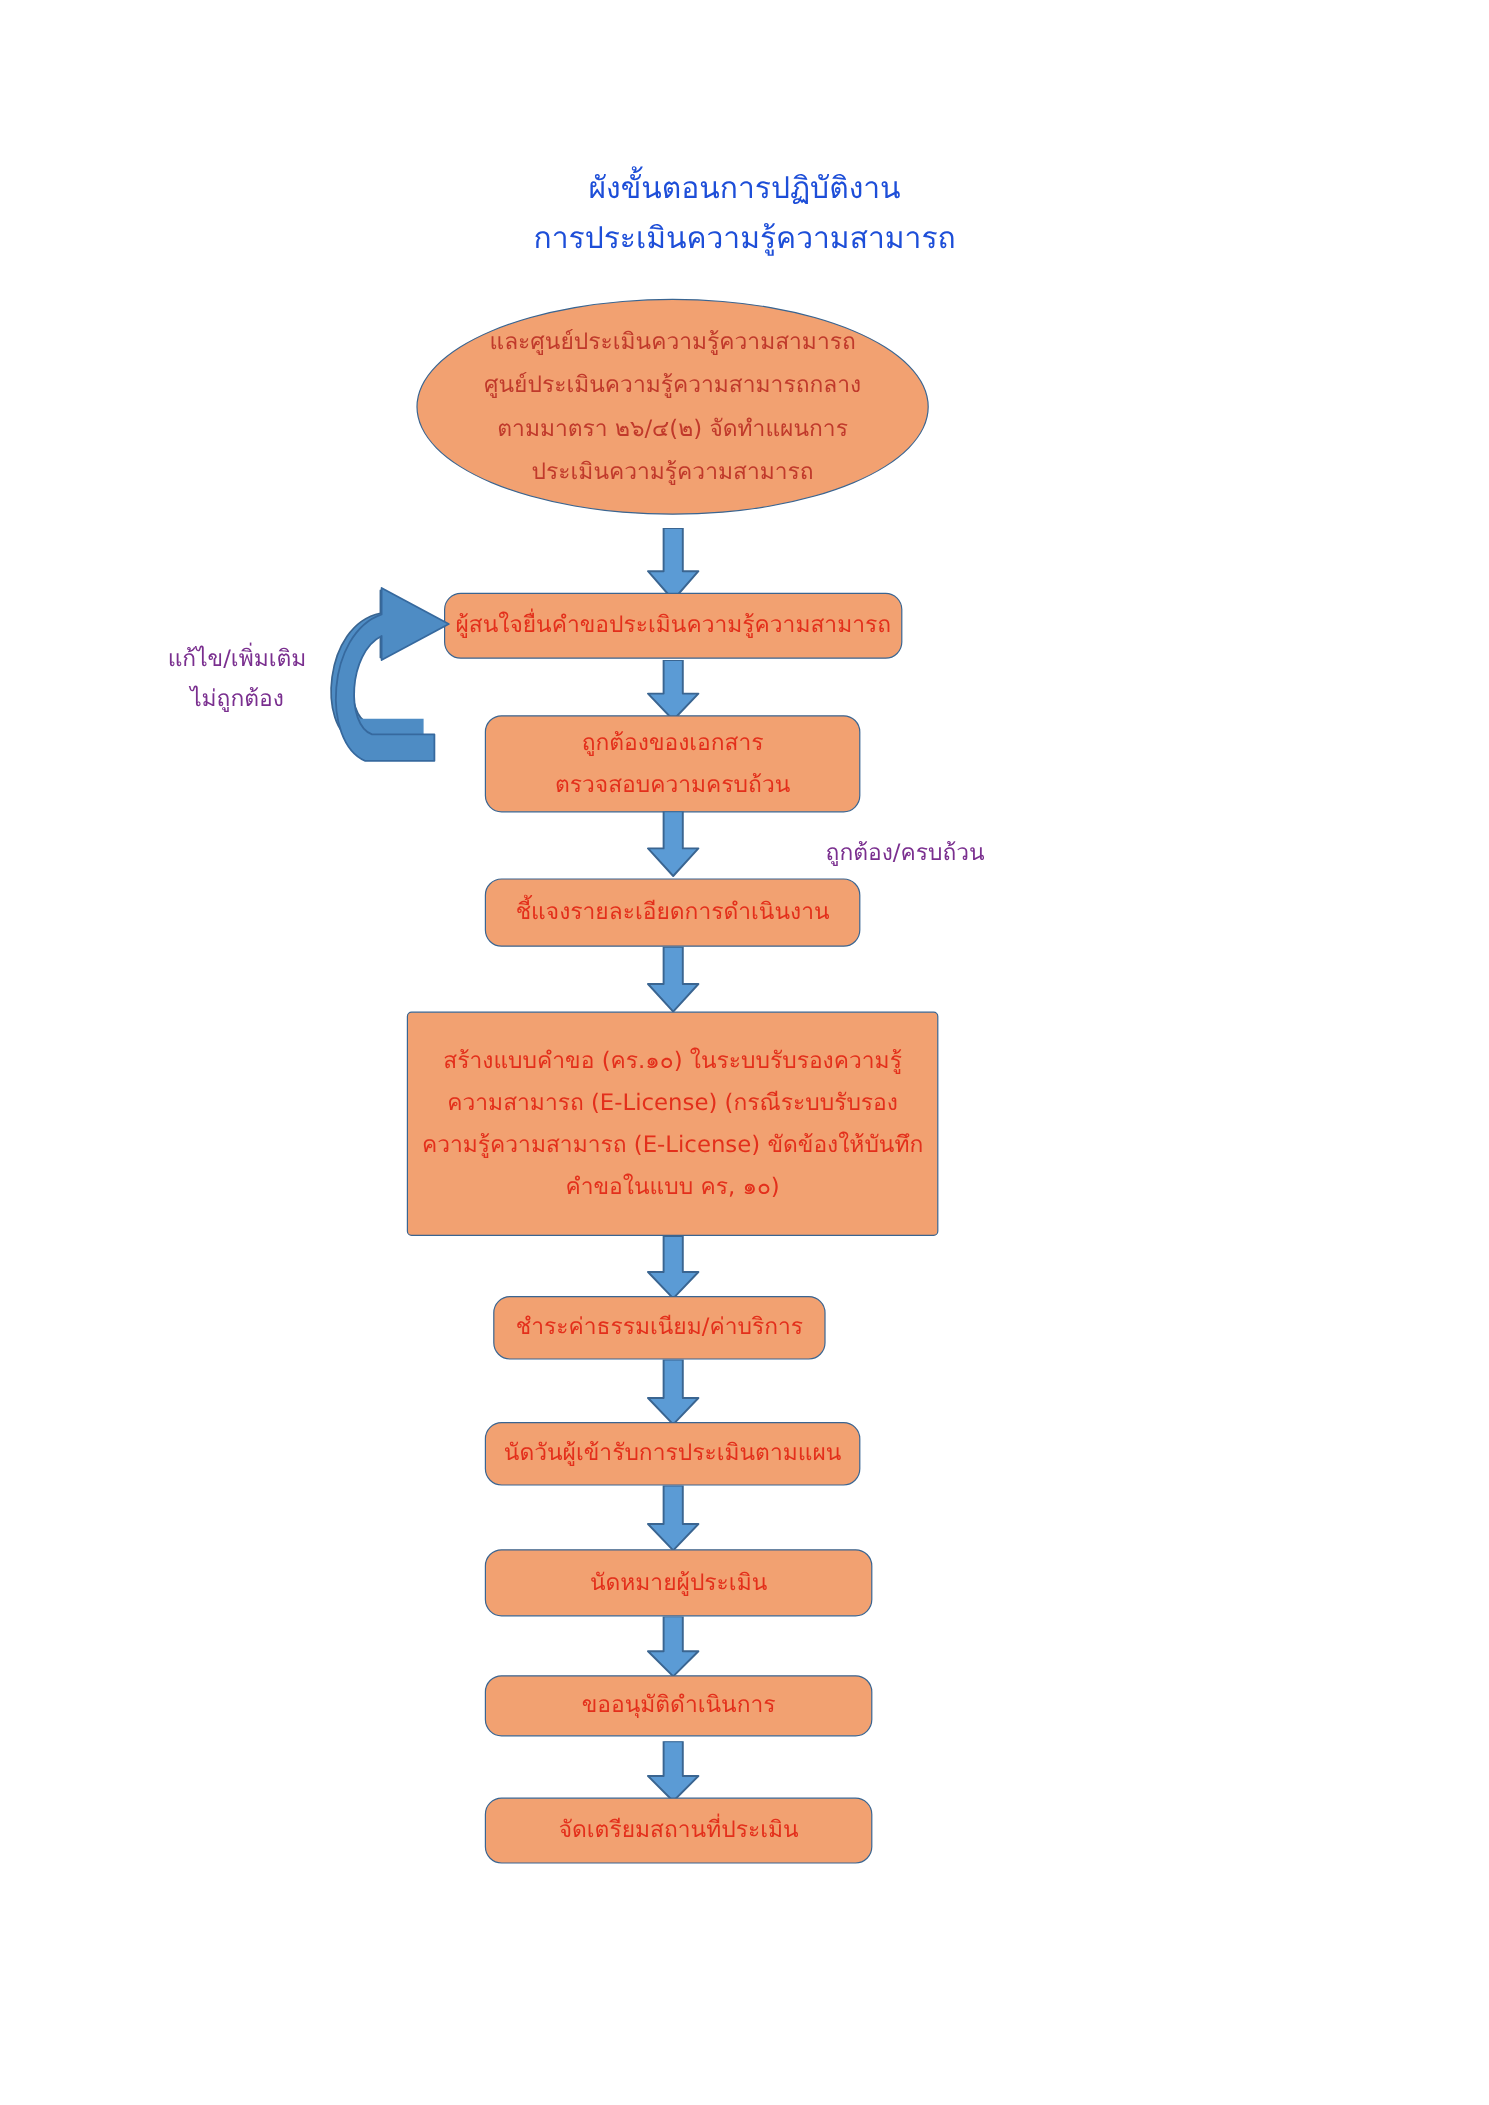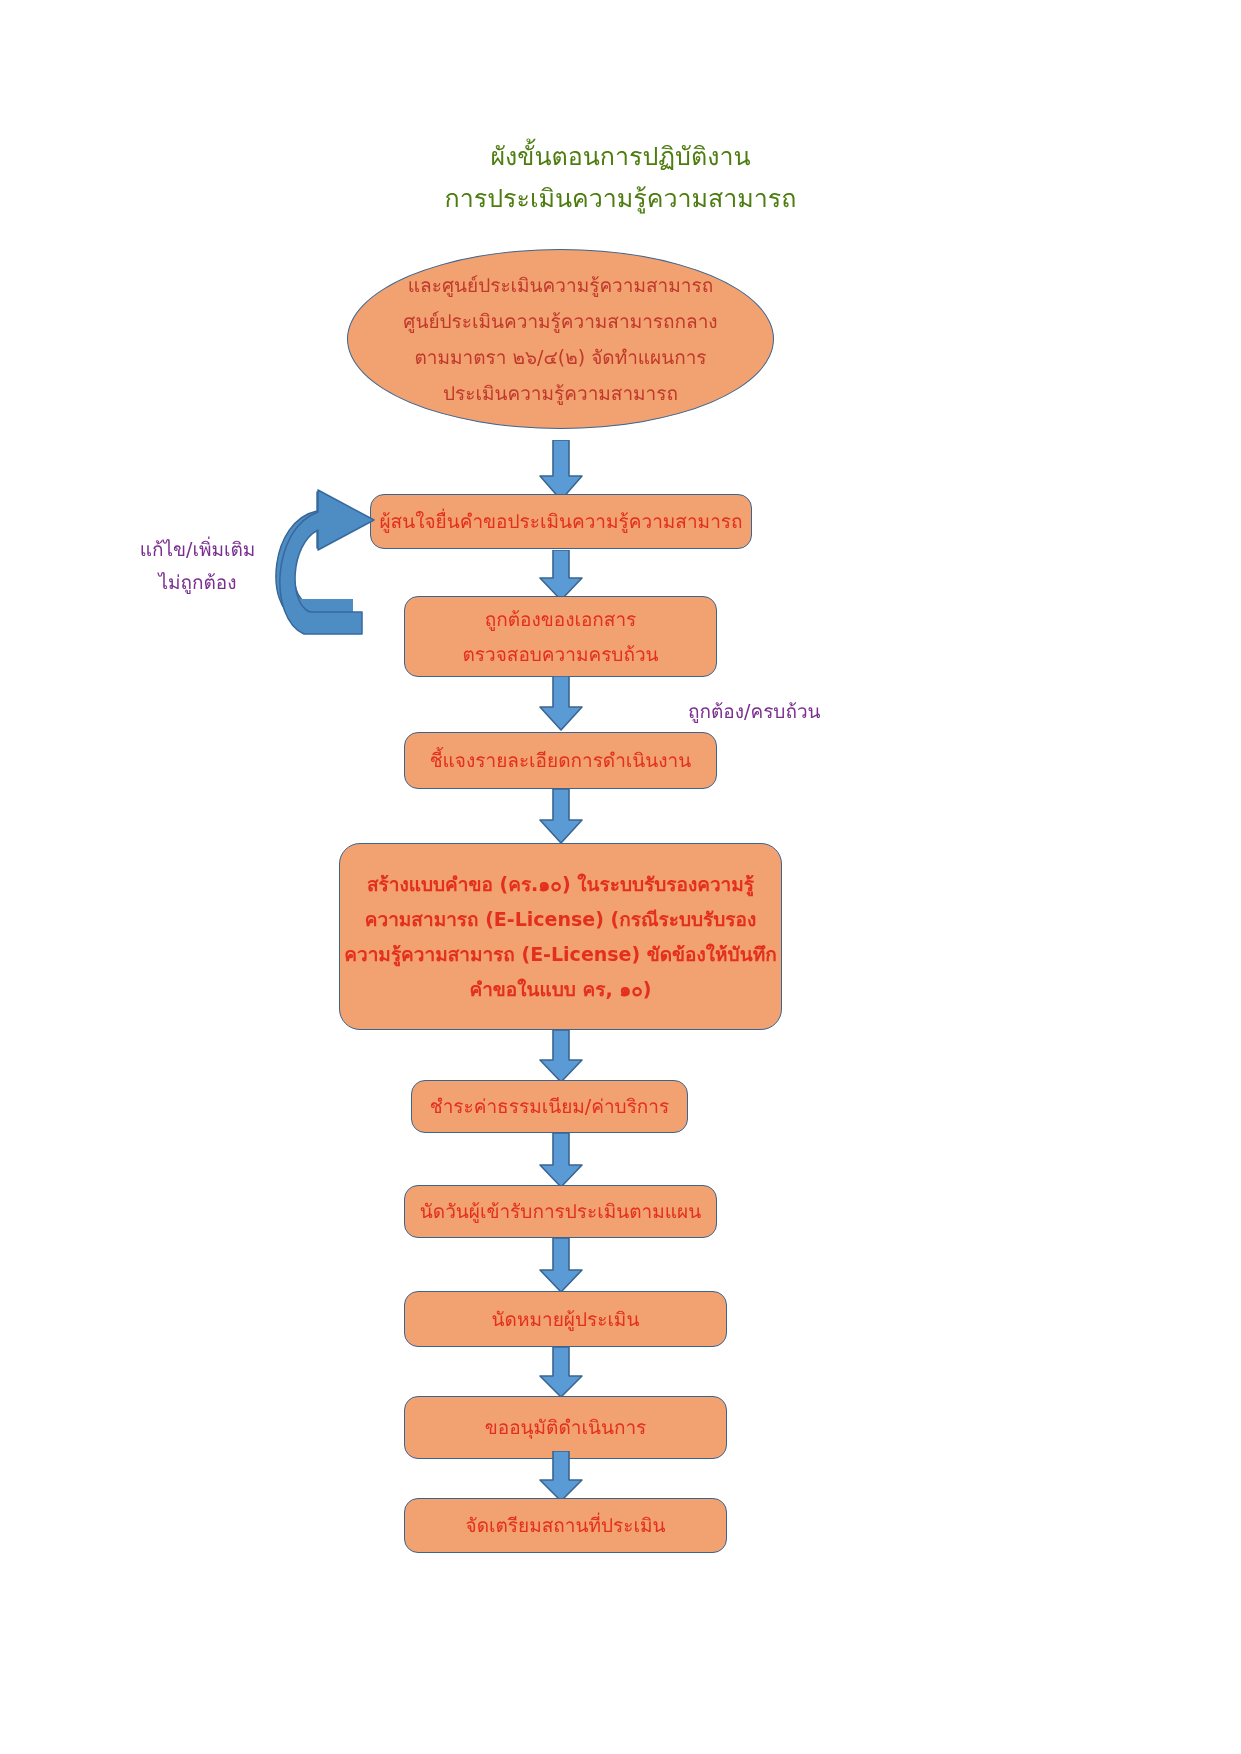--- a/index.html
+++ b/index.html
@@ -6,41 +6,41 @@
   body{
     width:1241px;height:1754px;position:relative;
     font-family:"DejaVu Sans","Liberation Sans",sans-serif;
     overflow:hidden;
   }
   #canvas{position:absolute;left:0;top:0;width:1241px;height:1754px;}
 
   
   .title{
     position:absolute;width:100%;text-align:center;
-    color:#4d7c0f;font-size:25px;line-height:44px;font-weight:400;
+    color:#1d4ed8;font-size:25px;line-height:44px;font-weight:400;
     white-space:nowrap;
   }
   .title.l1{top:135px;}
   .title.l2{top:177px;}
 
   
   .node{
     position:absolute;
     background:#F2A171;
     border:1.6px solid #3A6591;
     color:#E32F1B;
     display:flex;align-items:center;justify-content:center;
     text-align:center;
     font-size:19px;
     line-height:35px;
     box-sizing:border-box;
     padding:4px 2px;
   }
   .node.rounded{border-radius:14px;}
-  .node.big{border-radius:21px;font-weight:bold;}
+  .node.big{border-radius:4px;}
   .node .txt{display:block;width:100%;}
 
   
   .ellipse{
     position:absolute;
     background:#F2A171;
     border:1.6px solid #3A6591;
     border-radius:50%;
     color:#C0392B;
     display:flex;align-items:center;justify-content:center;
@@ -184,21 +184,21 @@
   <div class="node rounded" style="left:404px;top:1291px;width:323px;height:56px;font-family:Liberation Serif, serif;">
     <span class="txt">นัดหมายผู้ประเมิน</span>
   </div>
 
   <div class="arrow-down" style="left:538px;top:1347px;">
     <svg width="46" height="52" viewBox="0 0 46 52">
       <polygon points="15,0 31,0 31,29 44,29 23,50 2,29 15,29" fill="#5B9BD5" stroke="#3A6591" stroke-width="1.6" stroke-linejoin="round"></polygon>
     </svg>
   </div>
 
-  <div class="node rounded" style="left:404px;top:1396px;width:323px;height:63px;">
+  <div class="node rounded" style="left:404px;top:1396px;width:323px;height:51px;">
     <span class="txt">ขออนุมัติดำเนินการ</span>
   </div>
 
   <div class="arrow-down" style="left:538px;top:1451px;">
     <svg width="46" height="52" viewBox="0 0 46 52">
       <polygon points="15,0 31,0 31,29 44,29 23,50 2,29 15,29" fill="#5B9BD5" stroke="#3A6591" stroke-width="1.6" stroke-linejoin="round"></polygon>
     </svg>
   </div>
 
   <div class="node rounded" style="left:404px;top:1498px;width:323px;height:55px;">

